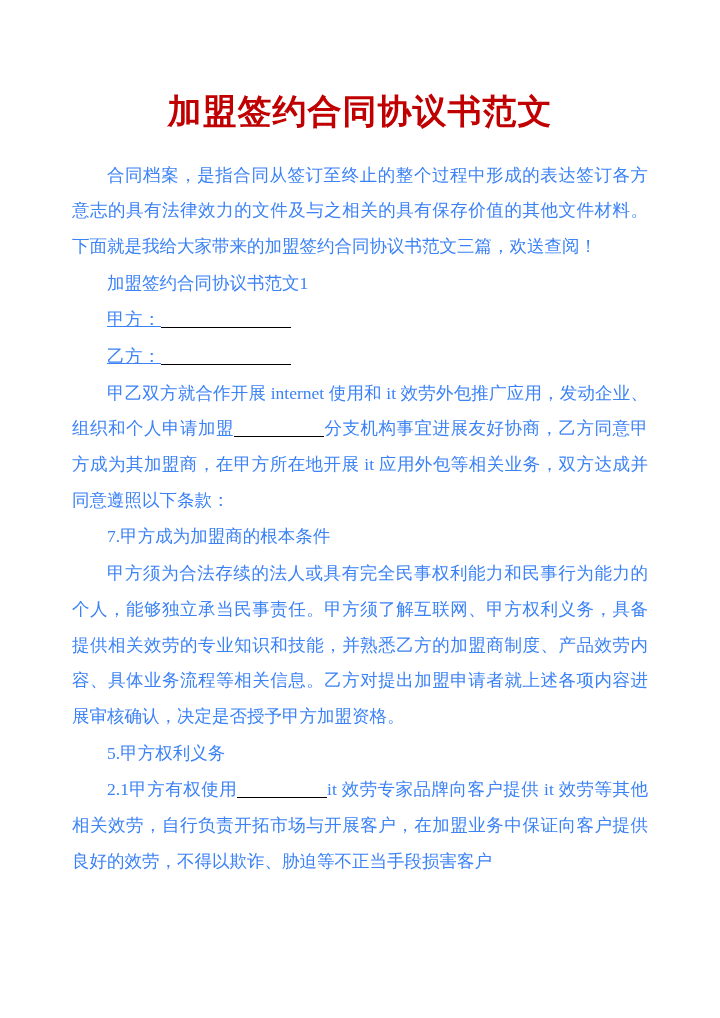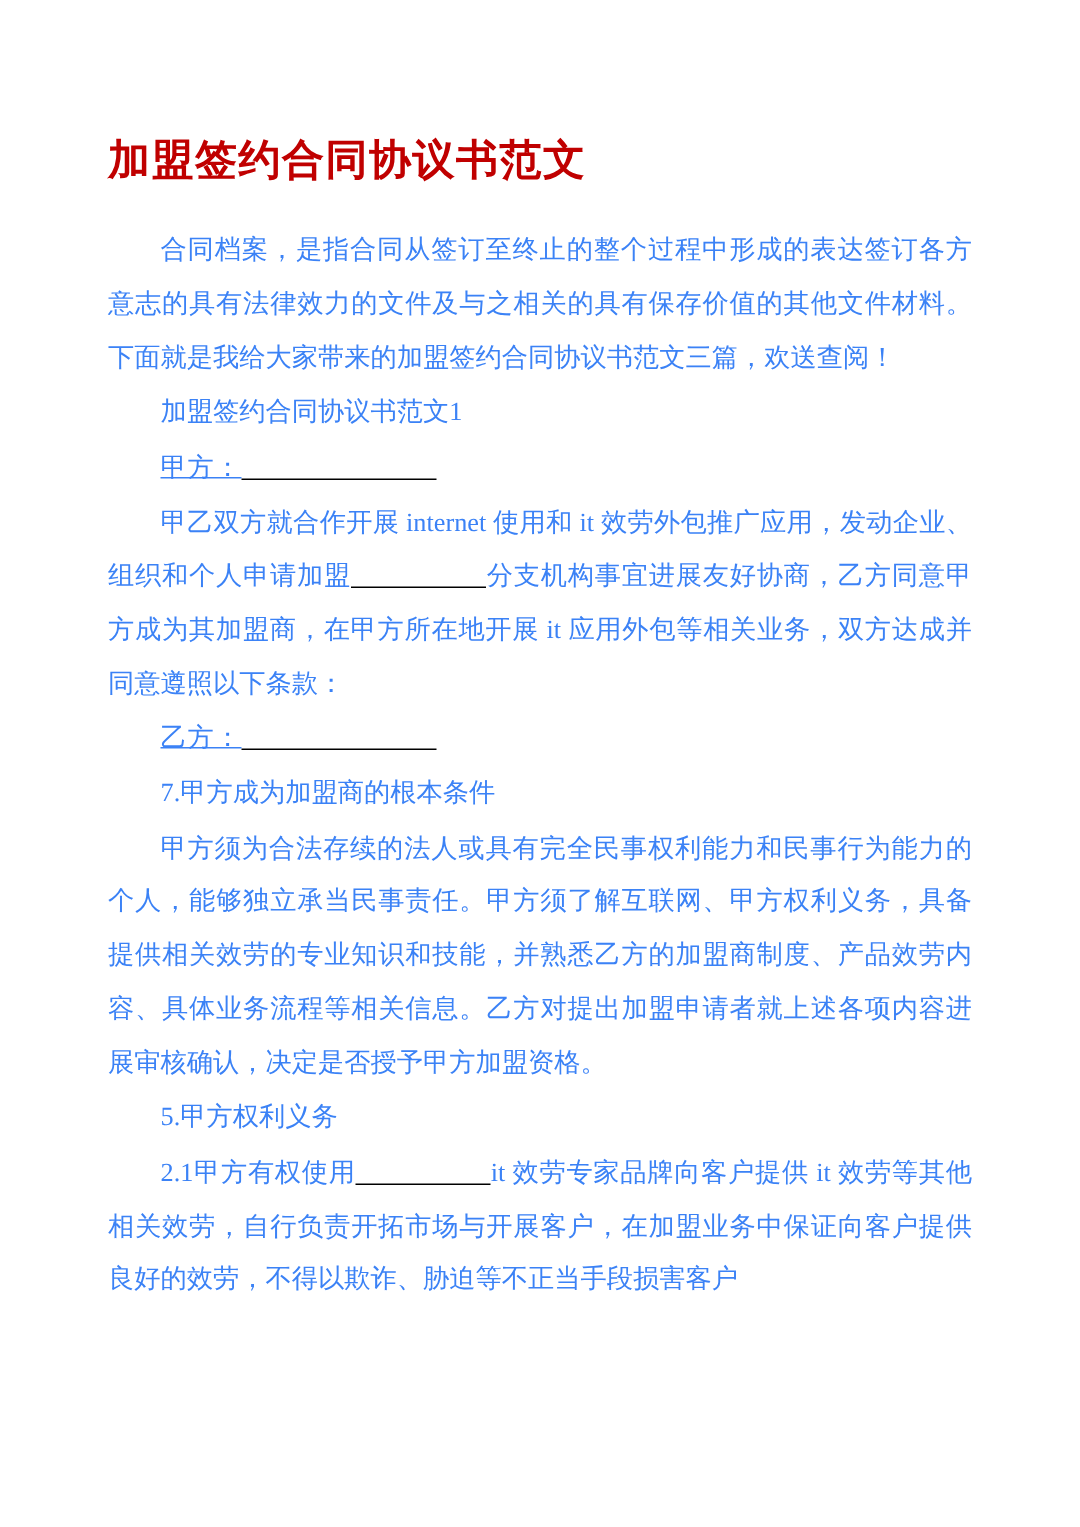--- a/index.html
+++ b/index.html
@@ -16,21 +16,22 @@
   }
   .page {
     position: relative;
     width: 720px;
     height: 1018px;
     box-sizing: border-box;
     padding: 72px 72px 40px 72px;
     background: #ffffff;
   }
   .doc-title {
-    font-size: 28px;
+    text-align: center;
+    font-size: 34px;
     font-weight: bold;
     color: #c00000;
     letter-spacing: 1px;
     margin: 16px 0 22px 0;
     line-height: 1.4;
   }
   .para {
     font-size: 17.5px;
     line-height: 2.04;
     text-align: justify;
@@ -62,23 +63,23 @@
 <div class="page">
 
   <h1 class="doc-title">加盟签约合同协议书范文</h1>
 
   <p class="para">合同档案，是指合同从签订至终止的整个过程中形成的表达签订各方意志的具有法律效力的文件及与之相关的具有保存价值的其他文件材料。下面就是我给大家带来的加盟签约合同协议书范文三篇，欢送查阅！</p>
 
   <p class="para">加盟签约合同协议书范文1</p>
 
   <p class="para"><span class="sig-label">甲方：</span><span class="blank-line"></span></p>
 
+  <p class="para"><span class="sig-label">乙方：</span><span class="blank-line"></span></p>
+
   <p class="para"><span>甲乙双方就合作开展 internet 使用和 it 效劳外包推广应用，发动企业、组织和个人申请加盟</span><span class="blank-inline"></span><span>分支机构事宜进展友好协商，乙方同意甲方成为其加盟商，在甲方所在地开展 it 应用外包等相关业务，双方达成并同意遵照以下条款：</span></p>
-
-  <p class="para"><span class="sig-label">乙方：</span><span class="blank-line"></span></p>
 
   <p class="para">7.甲方成为加盟商的根本条件</p>
 
   <p class="para">甲方须为合法存续的法人或具有完全民事权利能力和民事行为能力的个人，能够独立承当民事责任。甲方须了解互联网、甲方权利义务，具备提供相关效劳的专业知识和技能，并熟悉乙方的加盟商制度、产品效劳内容、具体业务流程等相关信息。乙方对提出加盟申请者就上述各项内容进展审核确认，决定是否授予甲方加盟资格。</p>
 
   <p class="para">5.甲方权利义务</p>
 
   <p class="para"><span>2.1甲方有权使用</span><span class="blank-inline"></span><span>it 效劳专家品牌向客户提供 it 效劳等其他相关效劳，自行负责开拓市场与开展客户，在加盟业务中保证向客户提供良好的效劳，不得以欺诈、胁迫等不正当手段损害客户</span></p>
 
 </div>

